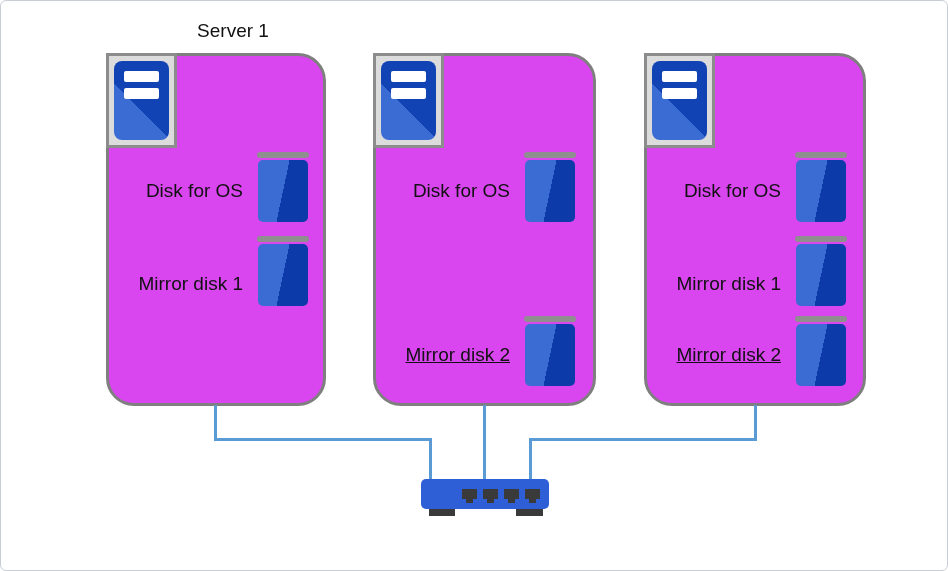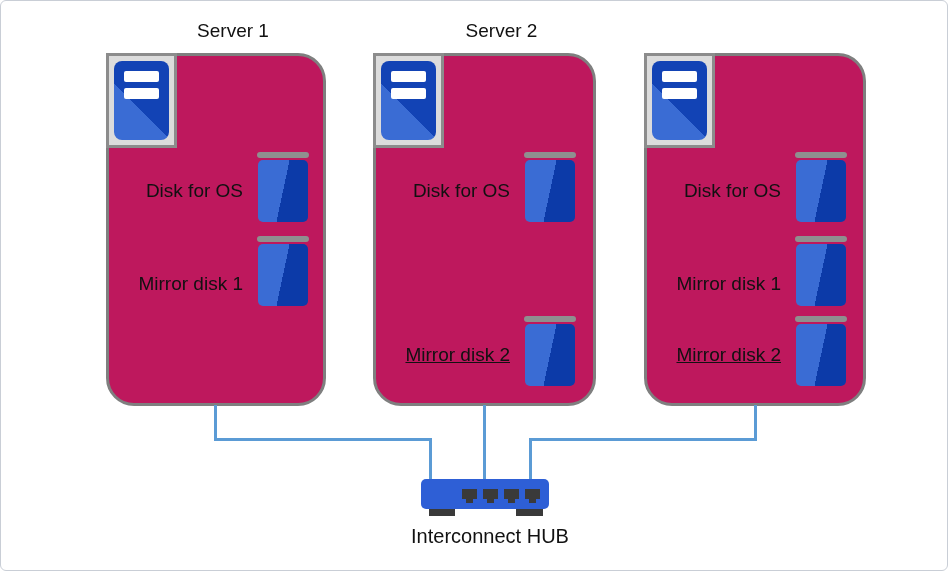--- a/index.html
+++ b/index.html
@@ -3,21 +3,21 @@
 <meta charset="utf-8">
 <style>
   html,body{margin:0;padding:0;background:#ffffff;}
   .canvas{
     position:relative;width:946px;height:569px;background:#ffffff;
     border:1px solid #c9ced6;border-radius:6px;overflow:hidden;
     font-family:"Liberation Sans", sans-serif;color:#111111;
   }
   
   .server-box{
-    position:absolute;top:52px;height:347px;background:#be185d;
+    position:absolute;top:52px;height:347px;background:#d946ef;
     border:3px solid #7f7f7f;border-radius:28px;
   }
   .box1{left:105px;width:214px;}
   .box2{left:372px;width:217px;}
   .box3{left:643px;width:216px;}
   .server-title{
     position:absolute;top:18px;height:24px;line-height:24px;
     font-size:19px;text-align:center;transform:translateX(17px);white-space:nowrap;
   }
   .title1{left:105px;width:220px;}
@@ -67,21 +67,20 @@
     position:absolute;left:378px;top:522px;width:222px;height:26px;line-height:26px;
     font-size:20px;text-align:center;white-space:nowrap;
   }
 </style>
 </head>
 <body>
 
 <div class="canvas">
 
   <div class="server-title title1">Server 1</div>
-  <div class="server-title title2">Server 2</div>
 
   <div class="server-box box1">
     <div class="tower-frame">
       <div class="tower">
         <div class="tower-slot slot-a"></div>
         <div class="tower-slot slot-b"></div>
       </div>
     </div>
     <div class="disk-label lrow1">Disk for OS</div>
     <div class="disk-unit row1">
@@ -148,15 +147,14 @@
 
   <svg class="hub-svg" width="130" height="40" viewBox="0 0 130 40">
     <rect x="9" y="28" width="26" height="10" fill="#3a3a3a"></rect>
     <rect x="96" y="28" width="27" height="10" fill="#3a3a3a"></rect>
     <rect x="1" y="1" width="128" height="30" rx="5" fill="#2e5fd6"></rect>
     <path d="M42,11 h15 v10 h-4 v4 h-7 v-4 h-4 z" fill="#3a3a3a"></path>
     <path d="M63,11 h15 v10 h-4 v4 h-7 v-4 h-4 z" fill="#3a3a3a"></path>
     <path d="M84,11 h15 v10 h-4 v4 h-7 v-4 h-4 z" fill="#3a3a3a"></path>
     <path d="M105,11 h15 v10 h-4 v4 h-7 v-4 h-4 z" fill="#3a3a3a"></path>
   </svg>
-  <div class="hub-label">Interconnect HUB</div>
 
 </div>
 
 </body></html>

